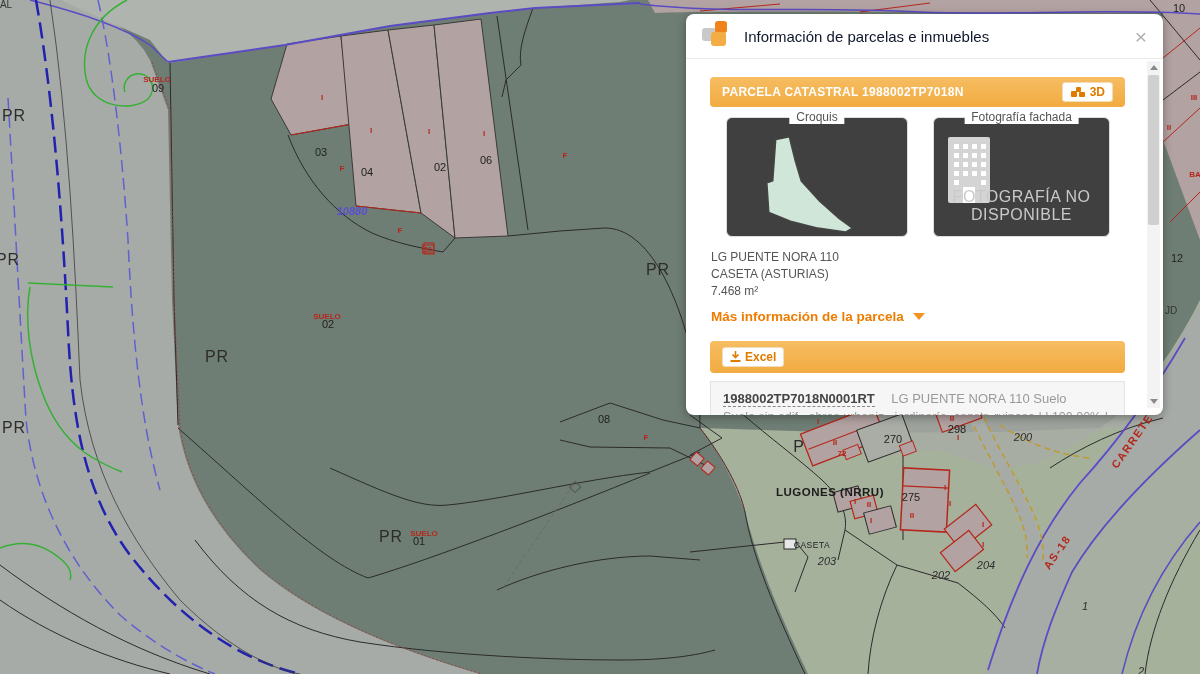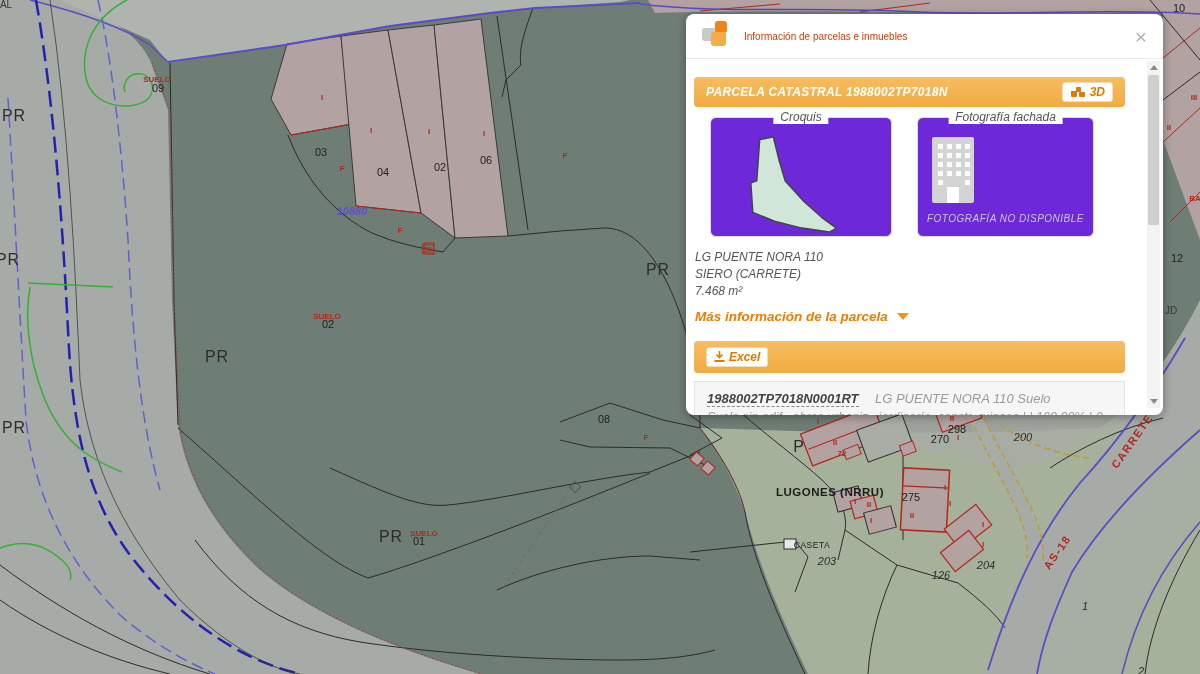--- a/index.html
+++ b/index.html
@@ -17,40 +17,40 @@
   .redbox{font-size:7px;font-weight:bold;color:#b5271c;border:1px solid #b5271c;padding:0 1px;}
   .purple{font-size:11px;font-weight:bold;font-style:italic;color:#5a4fd2;}
   .place{font-size:11.5px;font-weight:bold;color:#1c1c1c;letter-spacing:.5px;}
   .caseta{font-size:8.5px;color:#222;letter-spacing:.5px;}
   .road{font-size:11px;font-weight:bold;color:#b5271c;letter-spacing:1.5px;}
 
   
   #popup{position:absolute;left:686px;top:14px;width:477px;height:401px;background:#fff;
          border-radius:8px;box-shadow:0 2px 10px rgba(0,0,0,.35);overflow:hidden;}
   #popup-titlebar{height:44px;border-bottom:1px solid #e9e9e9;display:flex;align-items:center;padding:0 16px;}
-  #popup-title{font-size:10px;color:#c2410c;margin-left:12px;flex:1;}
+  #popup-title{font-size:15px;color:#0f172a;margin-left:12px;flex:1;}
   #close-x{font-size:21px;color:#b0b0b0;cursor:pointer;line-height:1;}
   .logo{position:relative;width:30px;height:30px;flex:0 0 30px;}
   .logo i{position:absolute;border-radius:3px;}
   .logo .g{left:0;top:7px;width:14px;height:13px;background:#c9c9c9;}
   .logo .o1{left:13px;top:0;width:12px;height:12px;background:#ef8218;}
   .logo .o2{left:9px;top:11px;width:15px;height:14px;background:#f3ad45;}
-  #popup-body{position:relative;padding:18px 38px 0 8px;font-style:italic;}
+  #popup-body{position:relative;padding:18px 38px 0 24px;}
   .banner{background:linear-gradient(#f6bd62,#f2ab40);border-radius:4px;height:30px;
           display:flex;align-items:center;padding:0 12px;}
   .banner .btitle{color:#fff;font-weight:bold;font-size:12px;letter-spacing:.3px;flex:1;display:flex;align-items:center;gap:6px;}
   .wbtn{background:#fff;border:1px solid #f0ddbb;border-radius:3px;padding:2px 7px;display:flex;
         align-items:center;gap:4px;color:#e07b00;font-size:12px;font-weight:bold;cursor:pointer;}
   #boxes{display:flex;margin:10px 0 0 16px;gap:25px;}
-  .fbox{position:relative;border:1px solid #ddd;border-radius:6px;height:118px;background:#6d28d9;}
+  .fbox{position:relative;border:1px solid #ddd;border-radius:6px;height:118px;background:#404040;}
   .fbox .legend{position:absolute;top:-8px;left:50%;transform:translateX(-50%);background:#fff;
                 padding:0 7px;font-size:12px;color:#555;white-space:nowrap;}
   #croquis-box{width:180px;}
   #photo-box{width:175px;display:flex;align-items:center;}
-  #no-photo{position:absolute;bottom:12px;left:0;right:0;text-align:center;font-size:10px;color:#c9c9c9;letter-spacing:.5px;}
+  #no-photo{position:absolute;bottom:12px;left:0;right:0;text-align:center;font-size:16px;color:#c9c9c9;letter-spacing:.5px;}
   #address{margin:12px 0 0 1px;font-size:12px;color:#555;line-height:1.4;}
   #more-info{margin:10px 0 0 1px;color:#ee7c00;font-weight:bold;font-size:13.5px;display:flex;align-items:center;gap:9px;cursor:pointer;}
   .chev{width:0;height:0;border-left:6px solid transparent;border-right:6px solid transparent;border-top:7px solid #f39220;}
   #banner2{margin-top:17px;height:32px;}
   #prop-row{margin-top:8px;background:#f6f6f6;border:1px solid #e3e3e3;padding:7px 12px 8px;}
   #prop-ref{font-size:13px;font-weight:bold;color:#444;border-bottom:1px dashed #888;cursor:pointer;}
   #prop-addr{font-size:13px;color:#9a9a9a;margin-left:12px;}
   #prop-desc{font-size:12.5px;color:#9a9a9a;margin-top:3px;}
   
   #sb{position:absolute;right:3px;top:47px;width:13px;height:347px;background:#f3f3f3;}
@@ -190,52 +190,52 @@
       <span class="lbl small" style="left: 6px; top: 4px;">AL</span>
       <span class="lbl pr" style="left: 14px; top: 116px;">PR</span>
       <span class="lbl pr" style="left: 8px; top: 260px;">PR</span>
       <span class="lbl pr" style="left: 14px; top: 428px;">PR</span>
       <span class="lbl pr" style="left: 217px; top: 357px;">PR</span>
       <span class="lbl pr" style="left: 391px; top: 537px;">PR</span>
       <span class="lbl pr" style="left: 658px; top: 270px;">PR</span>
       <span class="lbl red" style="left: 157px; top: 79px;">SUELO</span>
       <span class="lbl num" style="left: 158px; top: 88px;">09</span>
       <span class="lbl num" style="left: 321px; top: 152px;">03</span>
-      <span class="lbl num" style="left: 383px; top: 172px;">04</span>
+      <span class="lbl num" style="left: 367px; top: 172px;">04</span>
       <span class="lbl num" style="left: 440px; top: 167px;">02</span>
       <span class="lbl num" style="left: 486px; top: 160px;">06</span>
       <span class="lbl red" style="left: 327px; top: 316px;">SUELO</span>
       <span class="lbl num" style="left: 328px; top: 324px;">02</span>
       <span class="lbl red" style="left: 424px; top: 533px;">SUELO</span>
       <span class="lbl num" style="left: 419px; top: 541px;">01</span>
       <span class="lbl num" style="left: 604px; top: 419px;">08</span>
       <span class="lbl purple" style="left: 352px; top: 211px; text-align: right;">10880</span>
       <span class="lbl red" style="left: 322px; top: 97px;">I</span>
       <span class="lbl red" style="left: 371px; top: 130px;">I</span>
       <span class="lbl red" style="left: 429px; top: 131px;">I</span>
       <span class="lbl red" style="left: 484px; top: 133px;">I</span>
       <span class="lbl red" style="left: 342px; top: 168px;">F</span>
       <span class="lbl red" style="left: 400px; top: 230px;">F</span>
       <span class="lbl red" style="left: 565px; top: 155px;">F</span>
       <span class="lbl red" style="left: 646px; top: 437px;">F</span>
       <span class="lbl redbox" style="left: 428px; top: 249px;">50</span>
       <span class="lbl num" style="left: 1179px; top: 8px;">10</span>
       <span class="lbl red" style="left: 1194px; top: 97px;">III</span>
       <span class="lbl red" style="left: 1169px; top: 127px;">II</span>
-      <span class="lbl red" style="left: 1195px; top: 174px; margin-top: 24px;">BA</span>
+      <span class="lbl red" style="left: 1195px; top: 174px;">BA</span>
       <span class="lbl num" style="left: 1177px; top: 258px;">12</span>
       <span class="lbl small" style="left: 1171px; top: 310px;">JD</span>
       <span class="lbl place" style="left: 830px; top: 492px;">LUGONES (NRRU)</span>
       <span class="lbl pr" style="left: 799px; top: 447px;">P</span>
-      <span class="lbl num" style="left: 940px; top: 439px;">270</span>
+      <span class="lbl num" style="left: 893px; top: 439px;">270</span>
       <span class="lbl num" style="left: 957px; top: 429px;">298</span>
       <span class="lbl num" style="left: 911px; top: 497px;">275</span>
       <span class="lbl caseta" style="left: 812px; top: 545px;">CASETA</span>
       <span class="lbl numi" style="left: 827px; top: 561px;">203</span>
-      <span class="lbl numi" style="left: 941px; top: 575px;">126</span>
+      <span class="lbl numi" style="left: 941px; top: 575px;">202</span>
       <span class="lbl numi" style="left: 986px; top: 565px;">204</span>
       <span class="lbl numi" style="left: 1023px; top: 437px;">200</span>
       <span class="lbl numi" style="left: 1085px; top: 606px;">1</span>
       <span class="lbl numi" style="left: 1141px; top: 671px;">2</span>
       <span class="lbl red" style="left: 818px; top: 421px;">I</span>
       <span class="lbl red" style="left: 835px; top: 442px;">II</span>
       <span class="lbl red" style="left: 842px; top: 453px;">72</span>
       <span class="lbl red" style="left: 952px; top: 418px;">II</span>
       <span class="lbl red" style="left: 958px; top: 437px;">I</span>
       <span class="lbl red" style="left: 945px; top: 487px;">I</span>
@@ -306,21 +306,21 @@
                 <rect x="47" y="47" width="5" height="5"></rect>
               <rect x="29" y="54" width="12" height="16"></rect>
             </g>
           </svg>
           <span id="no-photo">FOTOGRAFÍA NO DISPONIBLE</span>
         </div>
       </div>
 
       <div id="address">
         <div>LG PUENTE NORA 110</div>
-        <div>SIERO (CARRETE)</div>
+        <div>CASETA (ASTURIAS)</div>
         <div>7.468 m²</div>
       </div>
 
       <div id="more-info">
         <span>Más información de la parcela</span>
         <span class="chev"></span>
       </div>
 
       <div class="banner" id="banner2">
         <span class="wbtn">

